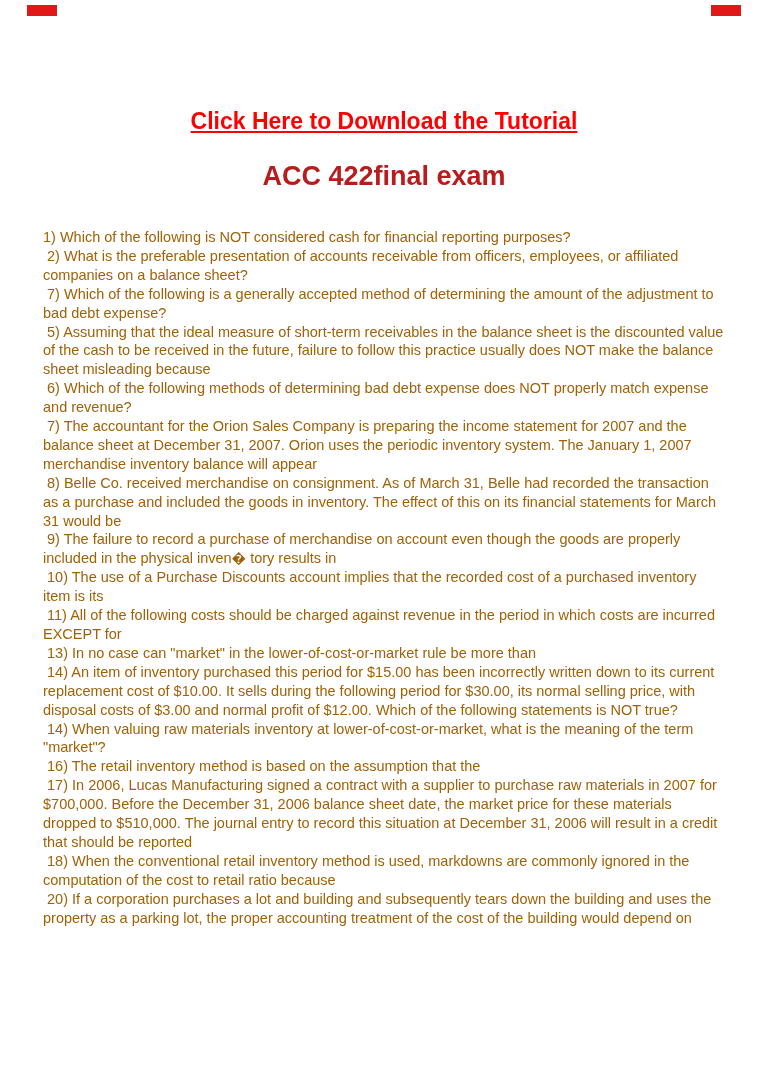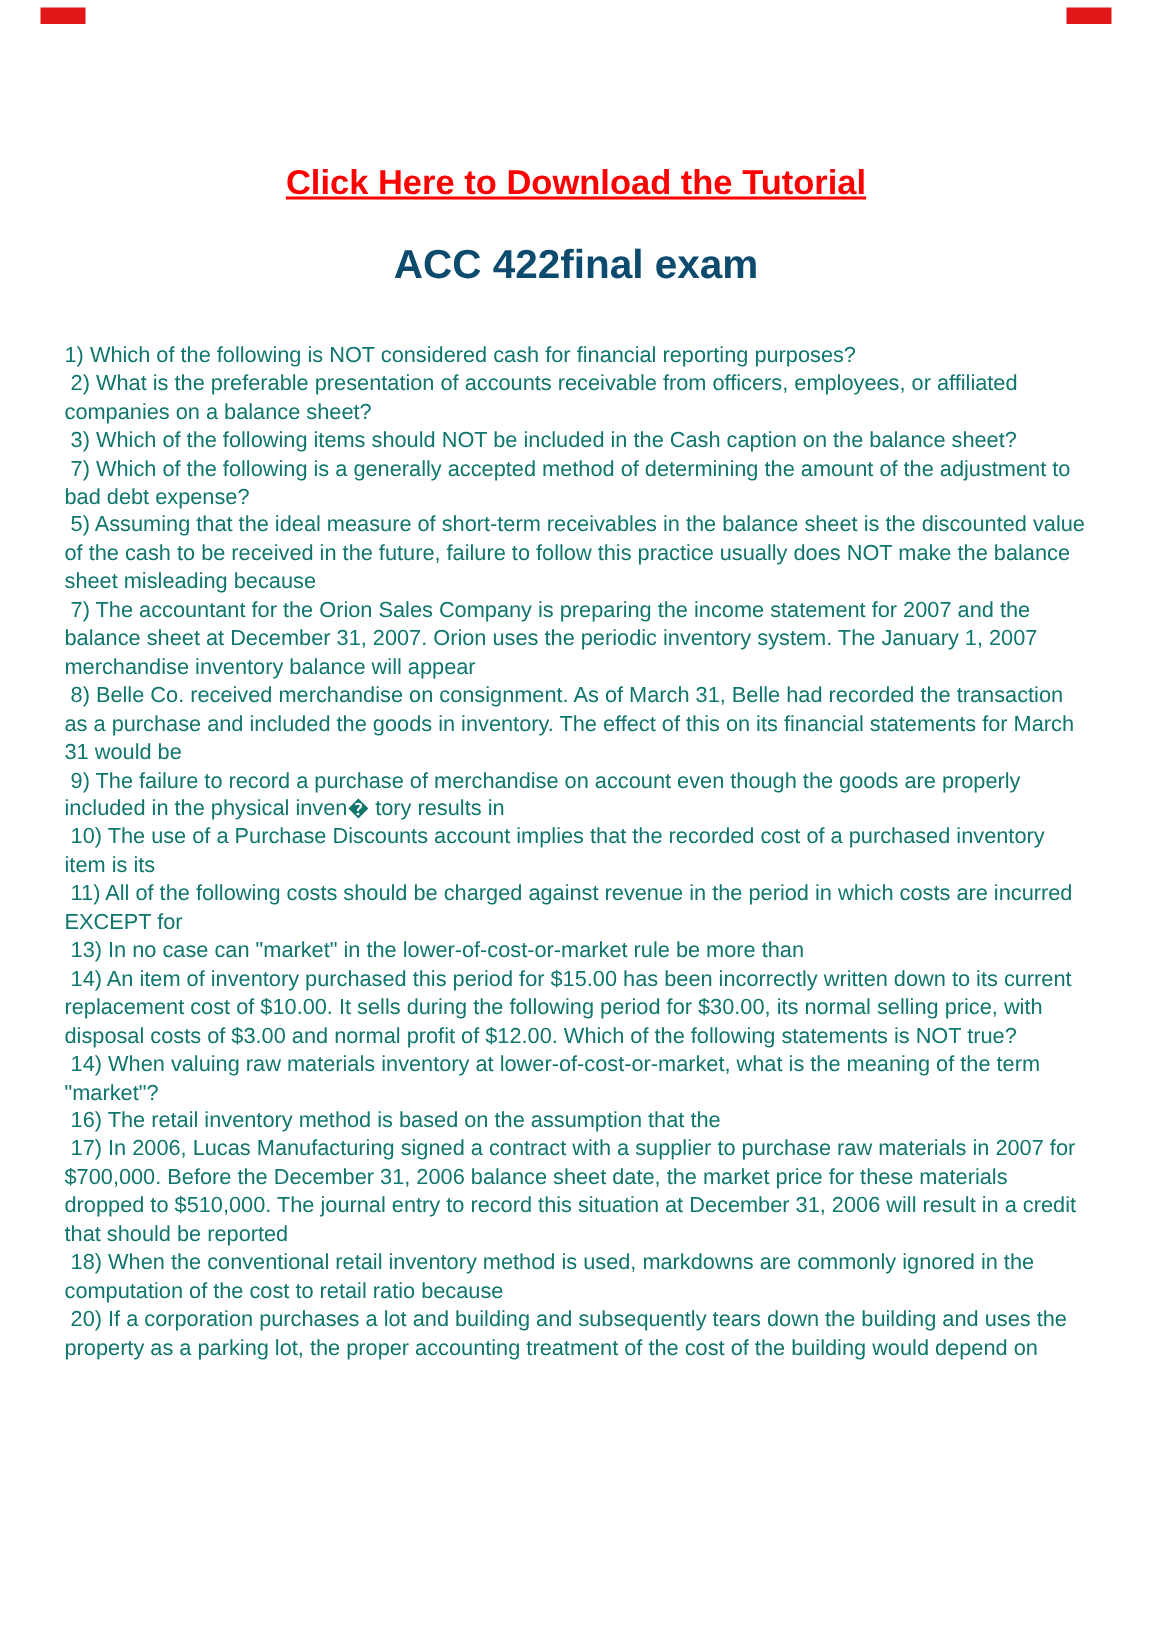--- a/index.html
+++ b/index.html
@@ -34,29 +34,29 @@
     display: inline-block;
     color: #ff0000;
     font-size: 23px;
     font-weight: bold;
     text-decoration: underline;
     cursor: pointer;
     line-height: 1.2;
   }
   .doc-title {
     margin-top: 24px;
-    color: #0c4a6e;
+    color: #b91c1c;
     font-size: 27px;
     font-weight: bold;
     line-height: 1.2;
   }
 
   .content {
     margin: 36px 41px 0 43px;
-    color: #0f766e;
+    color: #a16207;
     font-size: 14.5px;
     line-height: 18.9px;
   }
   .content p {
     margin: 0;
     padding: 0;
     white-space: pre-wrap;
     word-wrap: break-word;
   }
 </style>
@@ -69,23 +69,23 @@
   <div class="corner-mark right"></div>
 
   <div class="header">
     <a class="download-link">Click Here to Download the Tutorial</a>
     <div class="doc-title">ACC 422final exam</div>
   </div>
 
   <div class="content">
     <p>1) Which of the following is NOT considered cash for financial reporting purposes?</p>
     <p> 2) What is the preferable presentation of accounts receivable from officers, employees, or affiliated companies on a balance sheet?</p>
-    <p> 3) Which of the following items should NOT be included in the Cash caption on the balance sheet?</p>
     <p> 7) Which of the following is a generally accepted method of determining the amount of the adjustment to bad debt expense?</p>
     <p> 5) Assuming that the ideal measure of short-term receivables in the balance sheet is the discounted value of the cash to be received in the future, failure to follow this practice usually does NOT make the balance sheet misleading because</p>
+    <p> 6) Which of the following methods of determining bad debt expense does NOT properly match expense and revenue?</p>
     <p> 7) The accountant for the Orion Sales Company is preparing the income statement for 2007 and the balance sheet at December 31, 2007. Orion uses the periodic inventory system. The January 1, 2007 merchandise inventory balance will appear</p>
     <p> 8) Belle Co. received merchandise on consignment. As of March 31, Belle had recorded the transaction as a purchase and included the goods in inventory. The effect of this on its financial statements for March 31 would be</p>
     <p> 9) The failure to record a purchase of merchandise on account even though the goods are properly included in the physical inven� tory results in</p>
     <p> 10) The use of a Purchase Discounts account implies that the recorded cost of a purchased inventory item is its</p>
     <p> 11) All of the following costs should be charged against revenue in the period in which costs are incurred EXCEPT for</p>
     <p> 13) In no case can "market" in the lower-of-cost-or-market rule be more than</p>
     <p> 14) An item of inventory purchased this period for $15.00 has been incorrectly written down to its current replacement cost of $10.00. It sells during the following period for $30.00, its normal selling price, with disposal costs of $3.00 and normal profit of $12.00. Which of the following statements is NOT true?</p>
     <p> 14) When valuing raw materials inventory at lower-of-cost-or-market, what is the meaning of the term "market"?</p>
     <p> 16) The retail inventory method is based on the assumption that the</p>
     <p> 17) In 2006, Lucas Manufacturing signed a contract with a supplier to purchase raw materials in 2007 for $700,000. Before the December 31, 2006 balance sheet date, the market price for these materials dropped to $510,000. The journal entry to record this situation at December 31, 2006 will result in a credit that should be reported</p>

